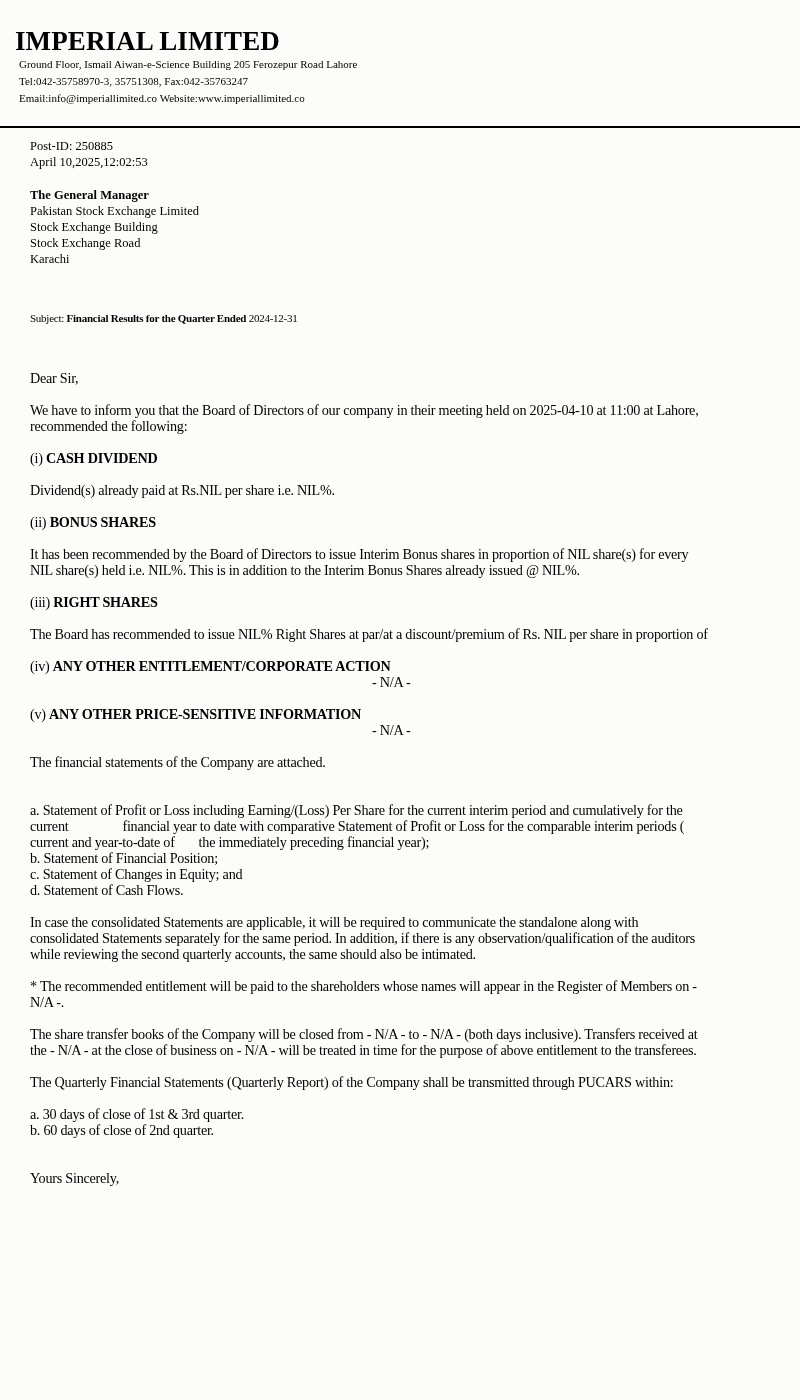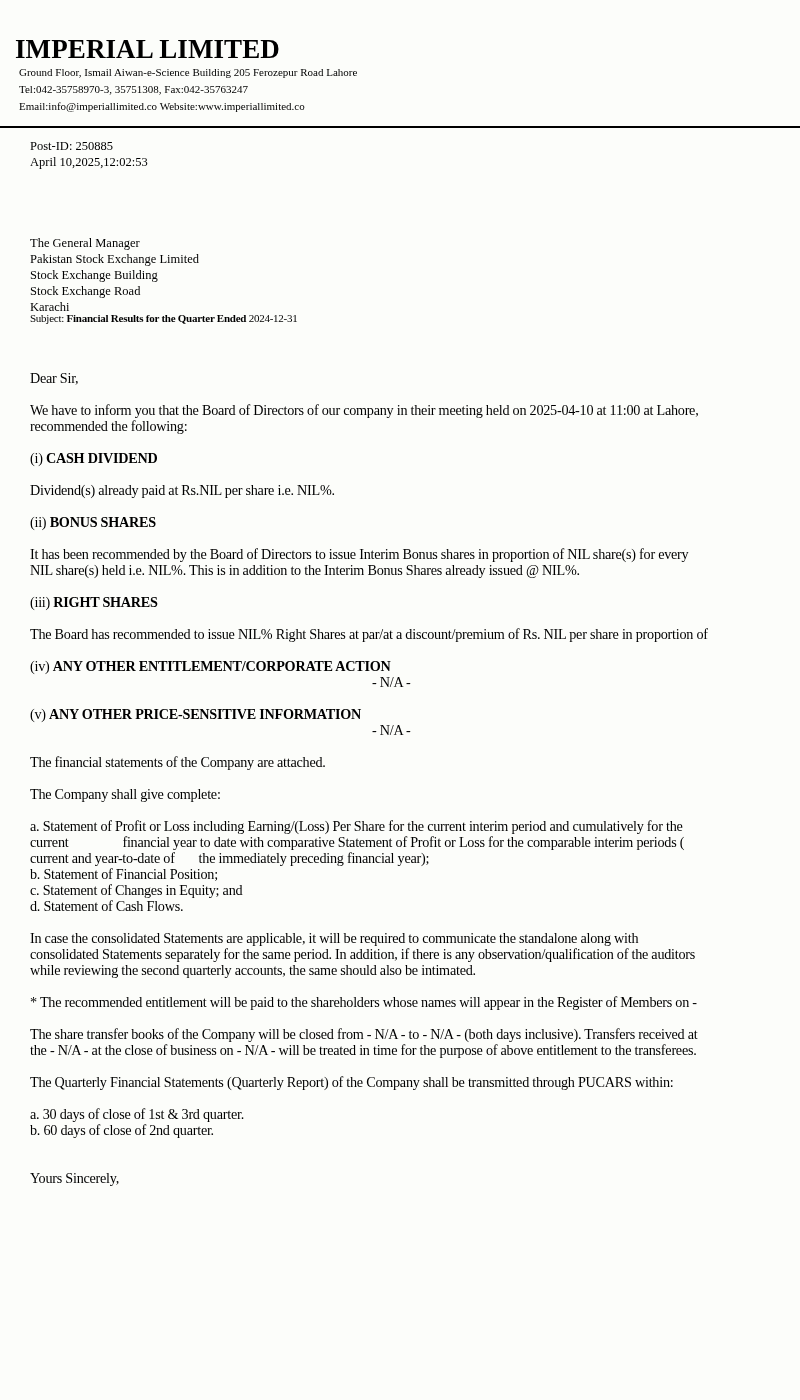--- a/index.html
+++ b/index.html
@@ -4,38 +4,38 @@
 <style>
   html, body { margin: 0; padding: 0; }
   body {
     width: 800px; height: 1400px;
     background: #fcfdfa;
     color: #000;
     font-family: "Liberation Serif", "DejaVu Serif", serif;
     overflow: hidden;
     position: relative;
   }
-  .letterhead { position: absolute; left: 0; top: 12px; width: 732px; height: 128px; }
+  .letterhead { position: absolute; left: 0; top: 4px; width: 732px; height: 128px; }
   .company-name {
     position: absolute; left: 15px; top: 22px;
     font-size: 27px; font-weight: bold; letter-spacing: 0.1px;
     white-space: nowrap;
   }
   .lh-line {
     position: absolute; left: 19px; font-size: 11px; white-space: nowrap;
   }
   .lh-address { top: 54px; }
   .lh-tel { top: 71px; }
   .lh-email { top: 88px; }
   .rule { position: absolute; left: 0; top: 126px; width: 800px; height: 2px; background: #000; }
 
   .small { font-size: 12.5px; line-height: 16px; position: absolute; left: 30px; white-space: nowrap; }
   .meta { top: 138px; }
   .recipient { top: 187px; }
-  .recipient .name { font-weight: normal; margin-top: 48px; }
+  .recipient .name { font-weight: bold; }
 
   .body-text {
     position: absolute; left: 30px; width: 770px;
     font-size: 14.2px; line-height: 16px;
     letter-spacing: -0.25px;
   }
   .body-text p { margin: 0; }
   .subject { top: 310px; font-size: 11px; }
   .subject b { font-weight: bold; }
   .bold { font-weight: bold; }
@@ -117,41 +117,41 @@
   <p>
     <span>(v)</span>
     <span class="bold">ANY OTHER PRICE-SENSITIVE INFORMATION</span>
   </p>
   <p class="na-center">- N/A -</p>
   <div class="gap16"></div>
 
   <p>The financial statements of the Company are attached.</p>
   <div class="gap16"></div>
 
-  <p>The Company shall give complete:</p>
   <div class="gap16"></div>
 
   <p>a. Statement of Profit or Loss including Earning/(Loss) Per Share for the current interim period and cumulatively for the</p>
   <p>
     <span>current</span><span class="sp-a"></span><span>financial year to date with comparative Statement of Profit or Loss for the comparable interim periods (</span>
   </p>
   <p>
     <span>current and year-to-date of</span><span class="sp-b"></span><span>the immediately preceding financial year);</span>
   </p>
   <p>b. Statement of Financial Position;</p>
   <p>c. Statement of Changes in Equity; and</p>
   <p>d. Statement of Cash Flows.</p>
   <div class="gap16"></div>
 
   <p>In case the consolidated Statements are applicable, it will be required to communicate the standalone along with</p>
   <p>consolidated Statements separately for the same period. In addition, if there is any observation/qualification of the auditors</p>
   <p>while reviewing the second quarterly accounts, the same should also be intimated.</p>
   <div class="gap16"></div>
 
   <p>* The recommended entitlement will be paid to the shareholders whose names will appear in the Register of Members on -</p>
+  <p>N/A -.</p>
   <div class="gap16"></div>
 
   <p>The share transfer books of the Company will be closed from - N/A - to - N/A - (both days inclusive). Transfers received at</p>
   <p>the - N/A - at the close of business on - N/A - will be treated in time for the purpose of above entitlement to the transferees.</p>
   <div class="gap16"></div>
 
   <p>The Quarterly Financial Statements (Quarterly Report) of the Company shall be transmitted through PUCARS within:</p>
   <div class="gap16"></div>
   <p>a. 30 days of close of 1st &amp; 3rd quarter.</p>
   <p>b. 60 days of close of 2nd quarter.</p>

